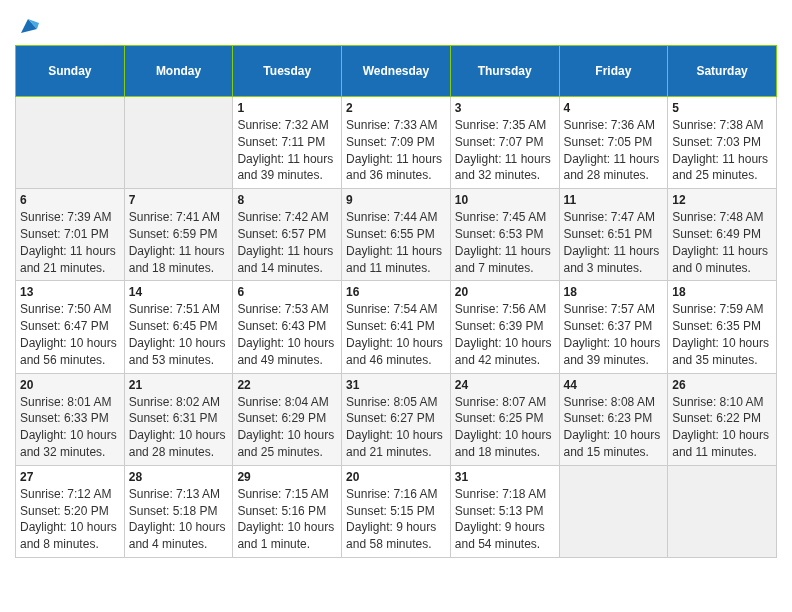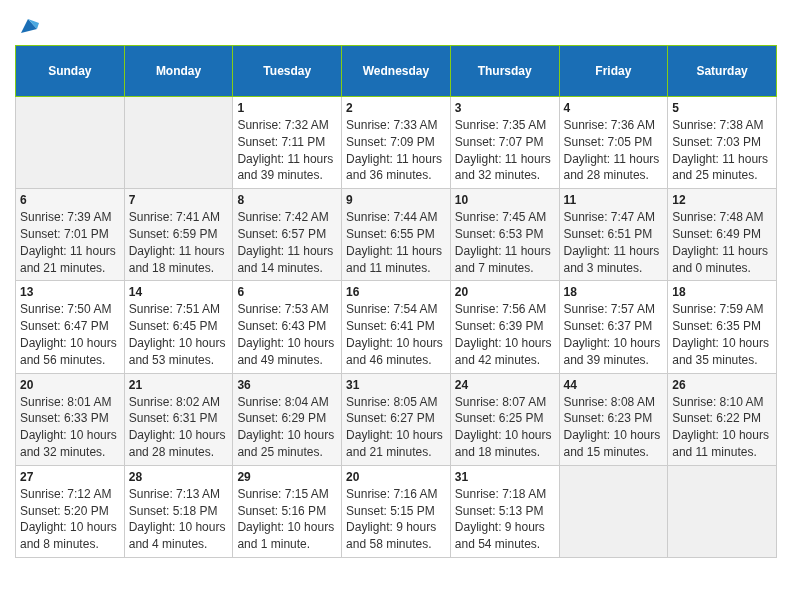--- a/index.html
+++ b/index.html
@@ -217,21 +217,21 @@
       <tr>
         <td>
           <span class="day-number">20</span>
           <div class="day-info">Sunrise: 8:01 AM<br>Sunset: 6:33 PM<br>Daylight: 10 hours and 32 minutes.</div>
         </td>
         <td>
           <span class="day-number">21</span>
           <div class="day-info">Sunrise: 8:02 AM<br>Sunset: 6:31 PM<br>Daylight: 10 hours and 28 minutes.</div>
         </td>
         <td>
-          <span class="day-number">36</span>
+          <span class="day-number">22</span>
           <div class="day-info">Sunrise: 8:04 AM<br>Sunset: 6:29 PM<br>Daylight: 10 hours and 25 minutes.</div>
         </td>
         <td>
           <span class="day-number">31</span>
           <div class="day-info">Sunrise: 8:05 AM<br>Sunset: 6:27 PM<br>Daylight: 10 hours and 21 minutes.</div>
         </td>
         <td>
           <span class="day-number">24</span>
           <div class="day-info">Sunrise: 8:07 AM<br>Sunset: 6:25 PM<br>Daylight: 10 hours and 18 minutes.</div>
         </td>

